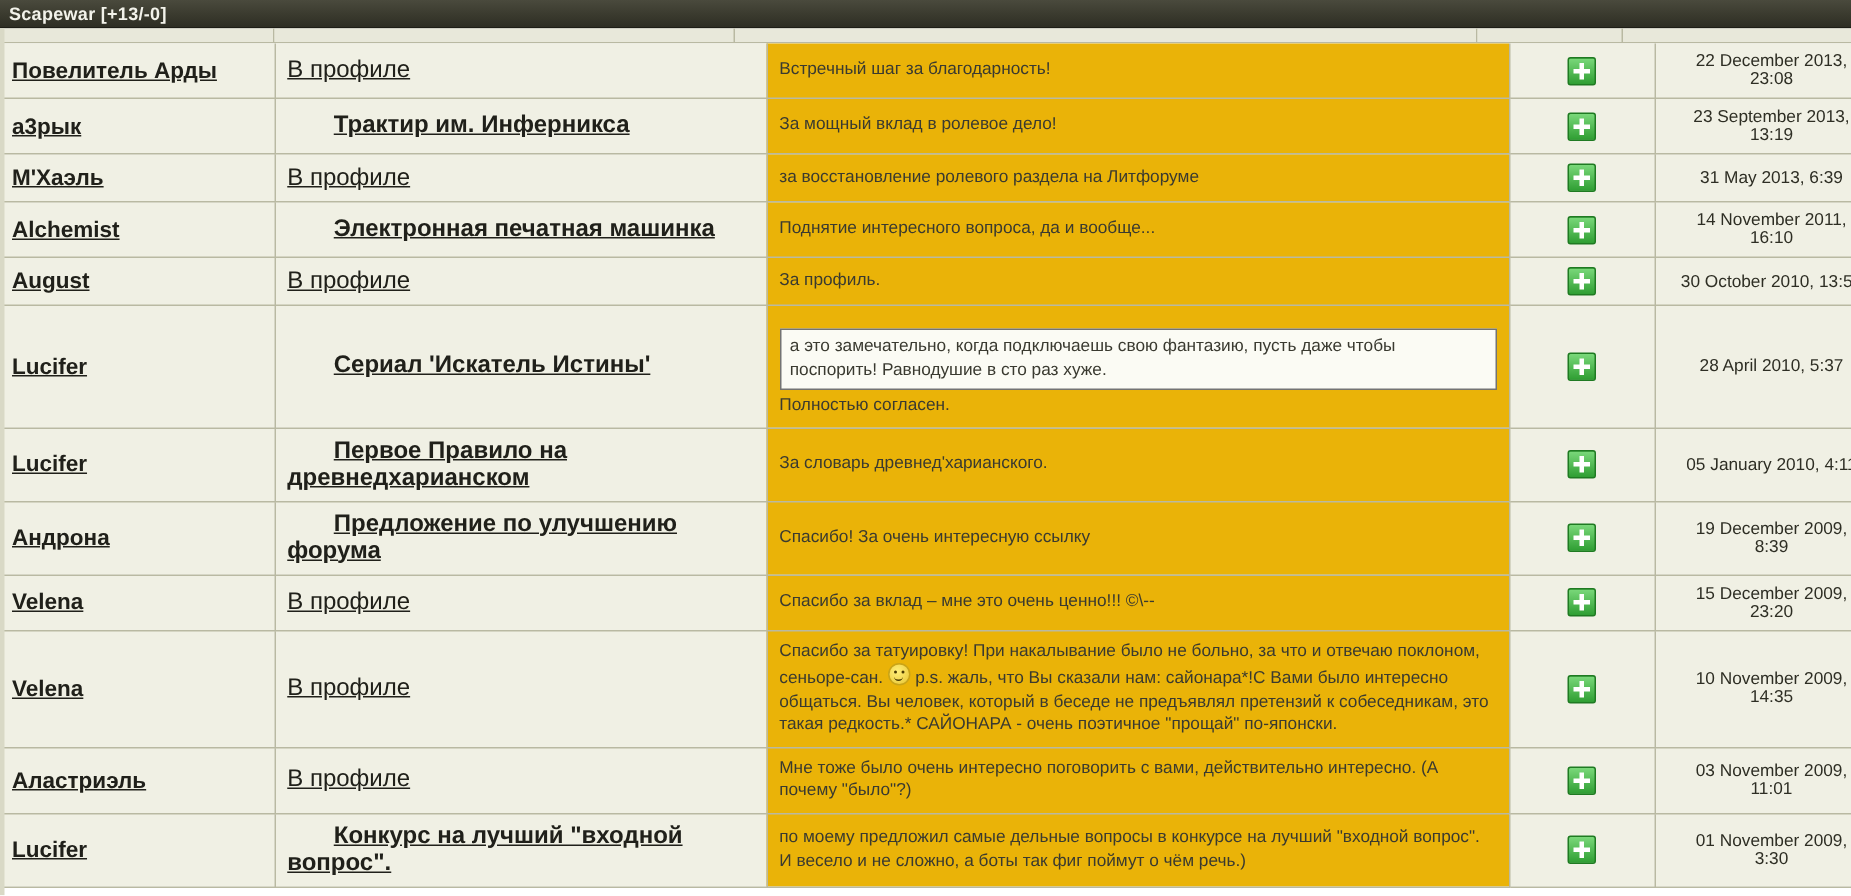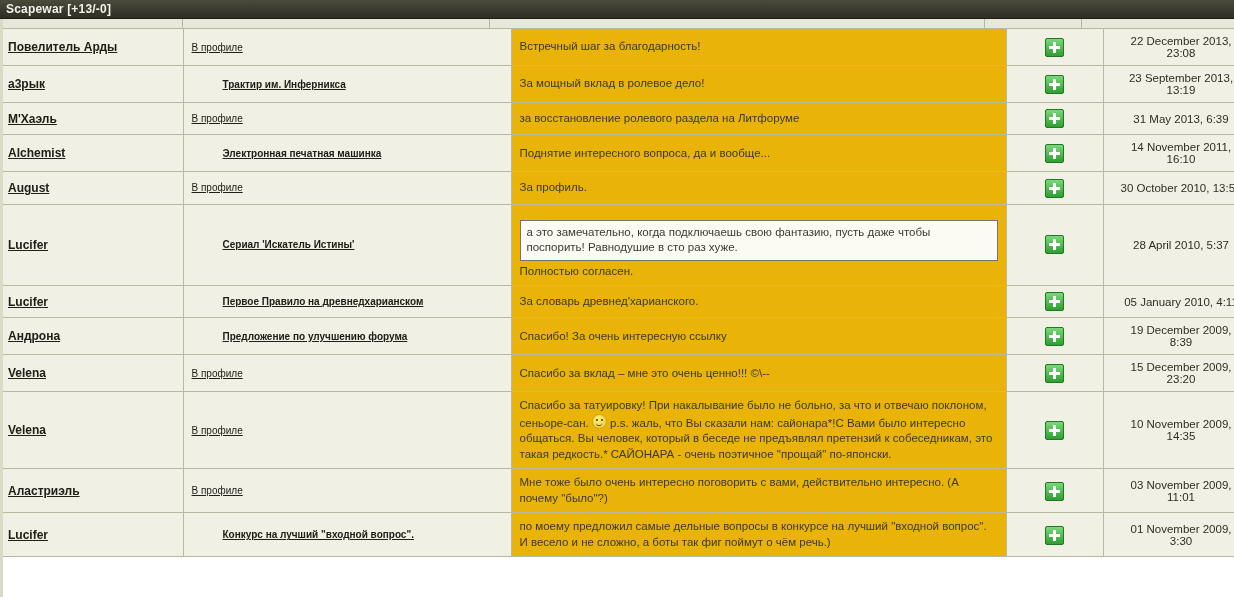--- a/index.html
+++ b/index.html
@@ -56,34 +56,34 @@
   table.rep td {
     border-bottom: 1px solid #b9b9a2;
     border-right: 1px solid #b9b9a2;
     vertical-align: middle;
     box-sizing: border-box;
     padding: 6px 8px;
   }
   td.c-user {
     width: 183px;
     background: #f0f0e4;
-    font-size: 12px;
+    font-size: 15px;
     font-weight: bold;
     color: #2a2a1e;
     text-align: left;
   }
   td.c-user a {
     color: #20201a;
     text-decoration: underline;
     font-weight: bold;
   }
   td.c-where {
     width: 328px;
     background: #f0f0e4;
-    font-size: 10px;
+    font-size: 16px;
     color: #2a2a1e;
   }
   td.c-where a {
     color: #20201a;
     text-decoration: underline;
   }
   td.c-where a.bold {
     font-weight: bold;
     margin-left: 31px;
   }

